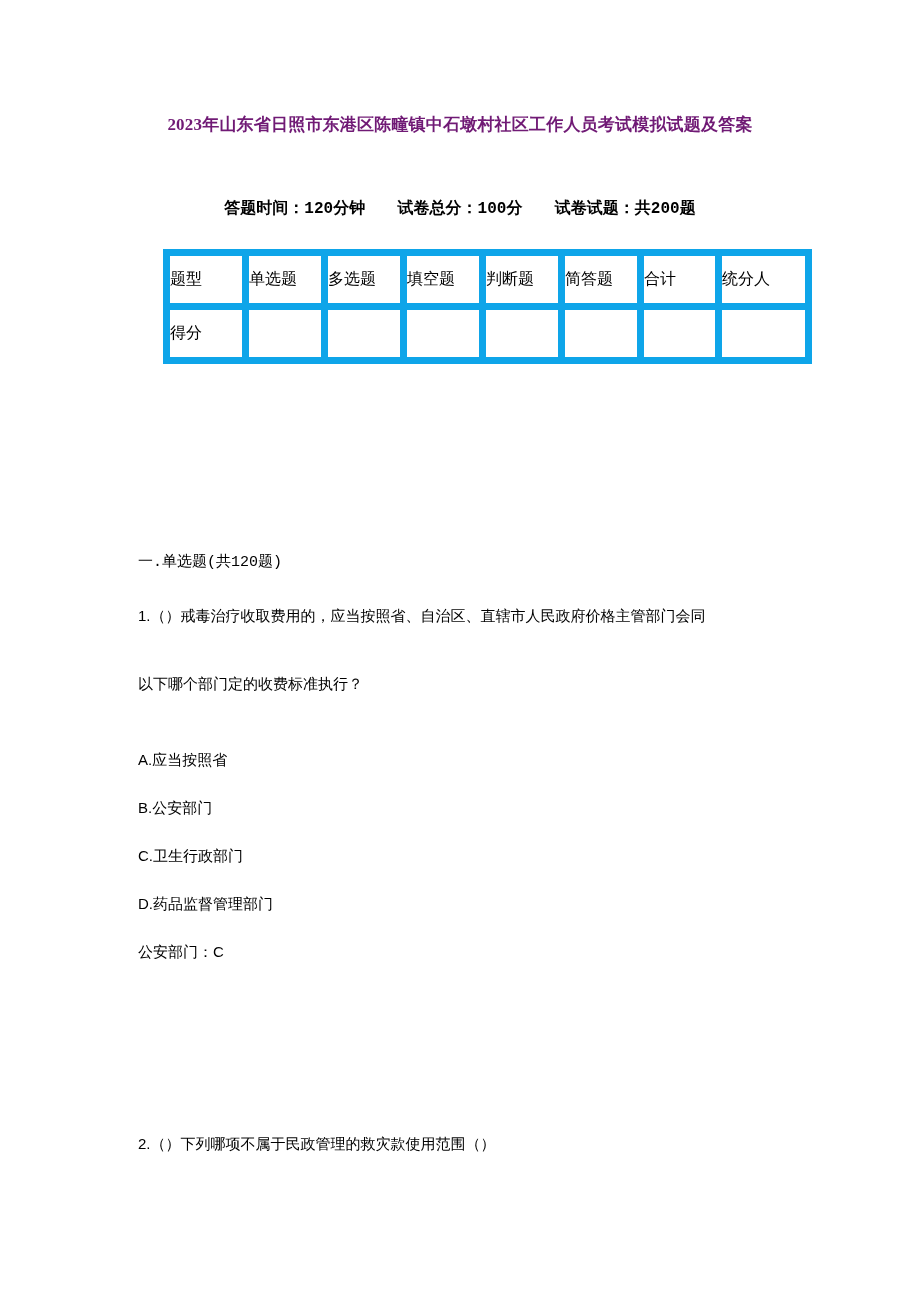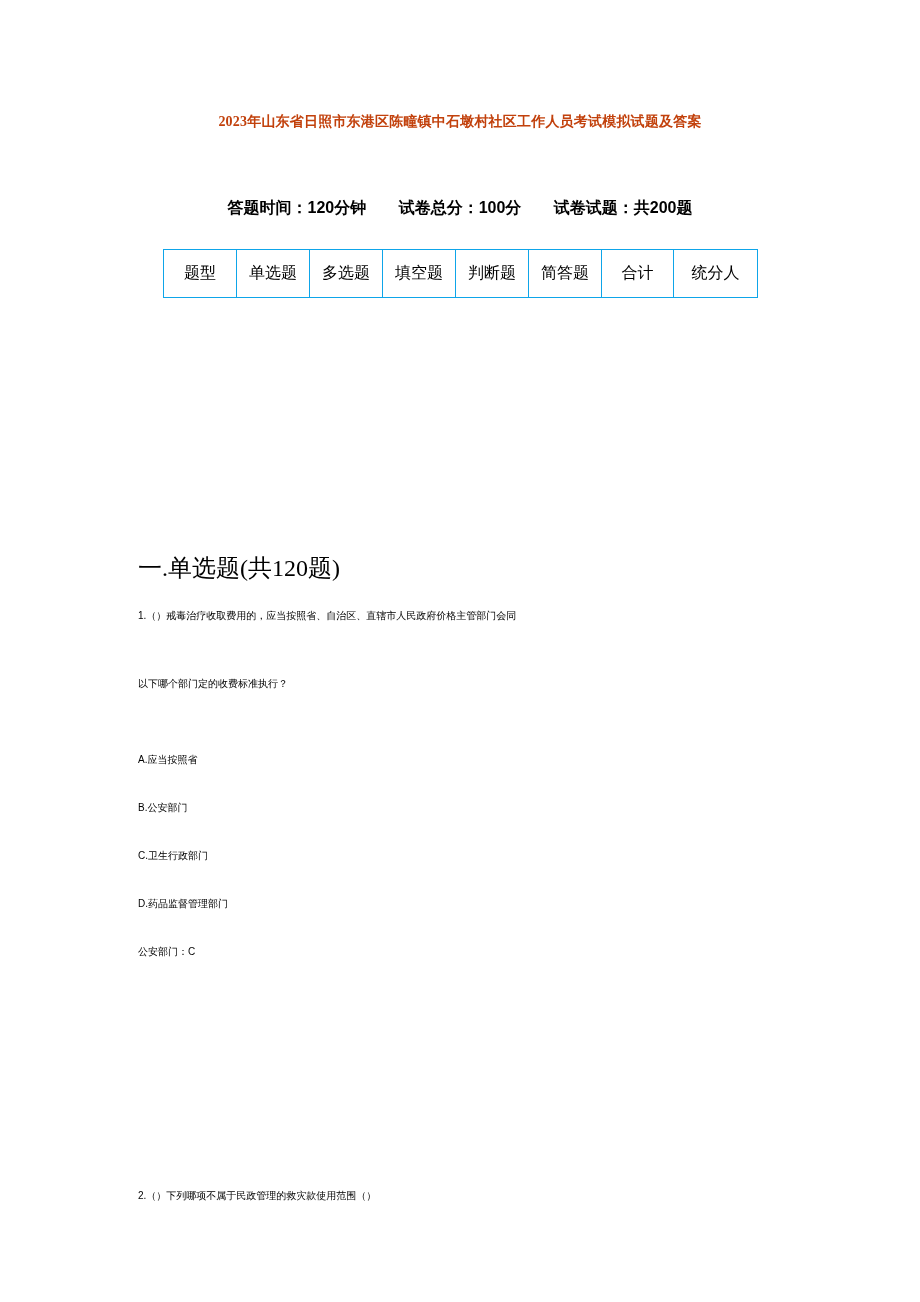--- a/index.html
+++ b/index.html
@@ -1,40 +1,40 @@
 <!DOCTYPE html>
 <html><head>
   <meta charset="utf-8">
   <style>
     html, body { margin: 0; padding: 0; background: #ffffff; }
     body { width: 920px; height: 1302px; position: relative; overflow: hidden; color: #000; }
     .title {
       position: absolute; left: 0; top: 113px; width: 920px; text-align: center;
       font-family: "Liberation Serif", "DejaVu Serif", serif; font-weight: bold;
-      font-size: 14px; color: #c2410c; letter-spacing: 0.2px;
+      font-size: 17px; color: #701a75; letter-spacing: 0.2px;
     }
     .meta {
       position: absolute; left: 0; top: 198px; width: 920px; text-align: center;
       font-family: "Liberation Sans", "DejaVu Sans", sans-serif; font-weight: bold; font-size: 16px;
     }
-    .meta span { margin: 14px 14px; }
+    .meta span { margin: 14px 14px; font-family: Liberation Mono, monospace; }
     table.score {
       position: absolute; left: 163px; top: 249px; border-collapse: collapse;
       font-family: "Liberation Sans", "DejaVu Sans", sans-serif; font-size: 16px;
     }
     table.score td {
-      border: 1px solid #0ea5e9; height: 47px; text-align: center; padding: 0;
+      border: 7px solid #0ea5e9; height: 47px; padding: 0;
     }
     .sec {
       position: absolute; left: 138px; top: 552px;
-      font-family: Liberation Serif, serif; font-size: 24px;
+      font-family: Liberation Mono, monospace; font-size: 15px;
     }
     .q {
       position: absolute; left: 138px;
-      font-family: "Liberation Sans", "DejaVu Sans", sans-serif; font-size: 10px;
+      font-family: "Liberation Sans", "DejaVu Sans", sans-serif; font-size: 15px;
       line-height: 20px; white-space: nowrap;
     }
   </style>
 </head>
 <body>
 
 <div class="title">2023年山东省日照市东港区陈疃镇中石墩村社区工作人员考试模拟试题及答案</div>
 
 <div class="meta">
   <span>答题时间：120分钟</span>
@@ -47,26 +47,36 @@
       <tr>
     <td style="width:72px">题型</td>
     <td style="width:72px">单选题</td>
     <td style="width:72px">多选题</td>
     <td style="width:72px">填空题</td>
     <td style="width:72px">判断题</td>
     <td style="width:72px">简答题</td>
     <td style="width:71px">合计</td>
     <td style="width:83px">统分人</td>
   </tr>
+  <tr>
+    <td>得分</td>
+    <td></td>
+    <td></td>
+    <td></td>
+    <td></td>
+    <td></td>
+    <td></td>
+    <td></td>
+  </tr>
 </tbody>
   </table>
 
 <div class="sec">一.单选题(共120题)</div>
 
 <div class="q" style="top:606px">1.（）戒毒治疗收取费用的，应当按照省、自治区、直辖市人民政府价格主管部门会同</div>
 <div class="q" style="top:674px">以下哪个部门定的收费标准执行？</div>
 <div class="q" style="top:750px">A.应当按照省</div>
 <div class="q" style="top:798px">B.公安部门</div>
 <div class="q" style="top:846px">C.卫生行政部门</div>
 <div class="q" style="top:894px">D.药品监督管理部门</div>
 <div class="q" style="top:942px">公安部门：C</div>
 
-<div class="q" style="top:1186px">2.（）下列哪项不属于民政管理的救灾款使用范围（）</div>
+<div class="q" style="top:1134px">2.（）下列哪项不属于民政管理的救灾款使用范围（）</div>
 
 </body></html>

